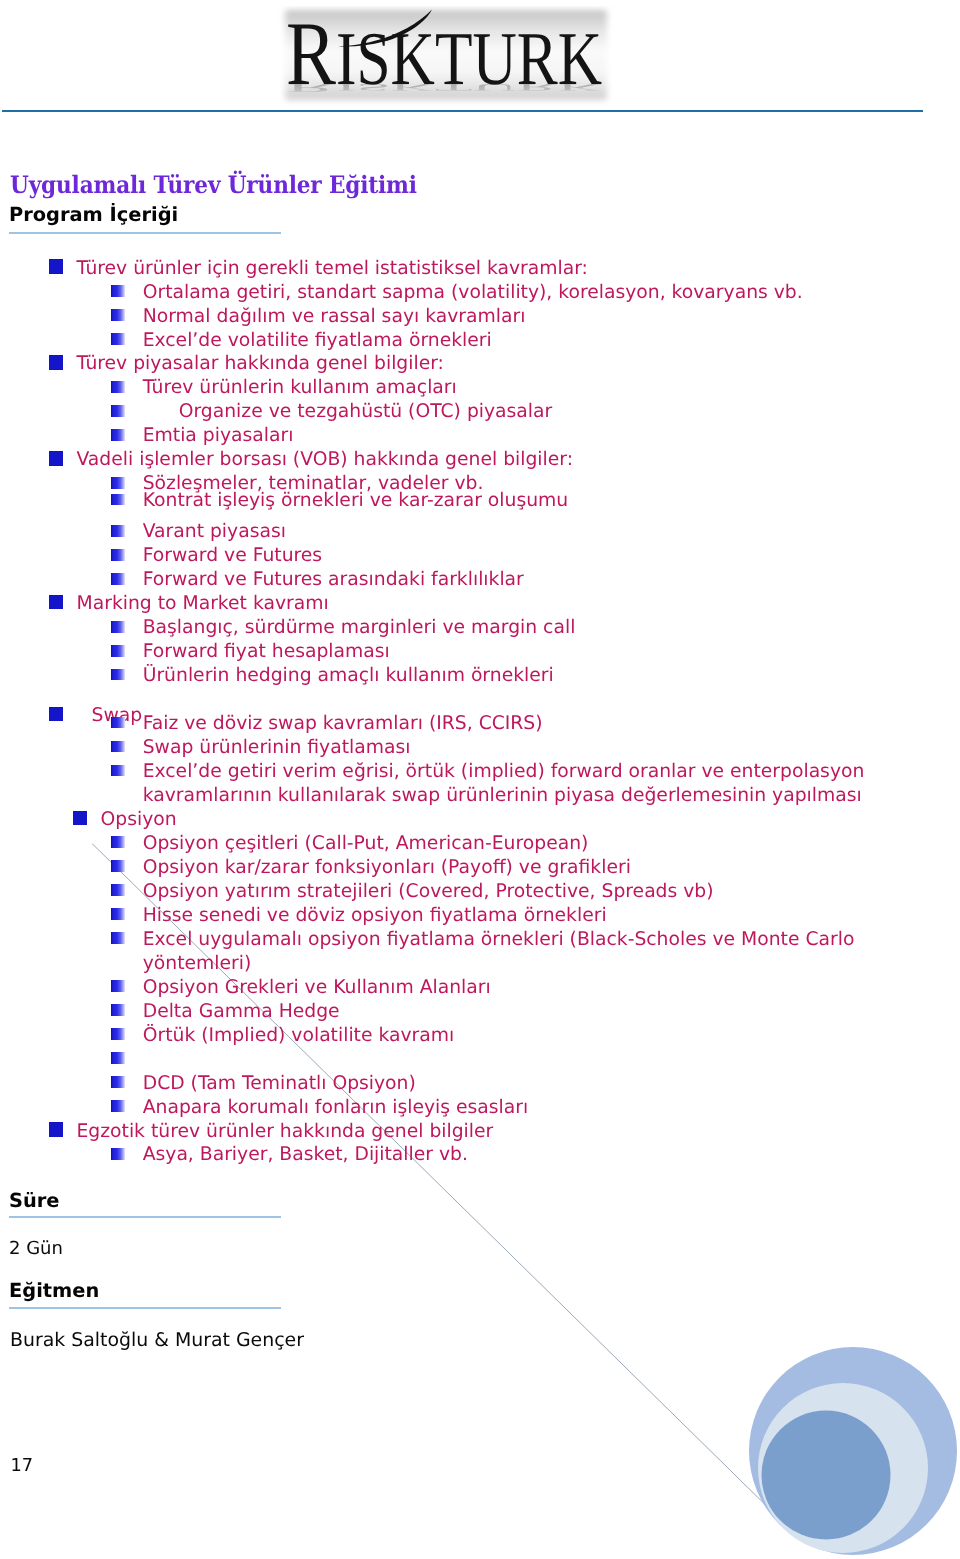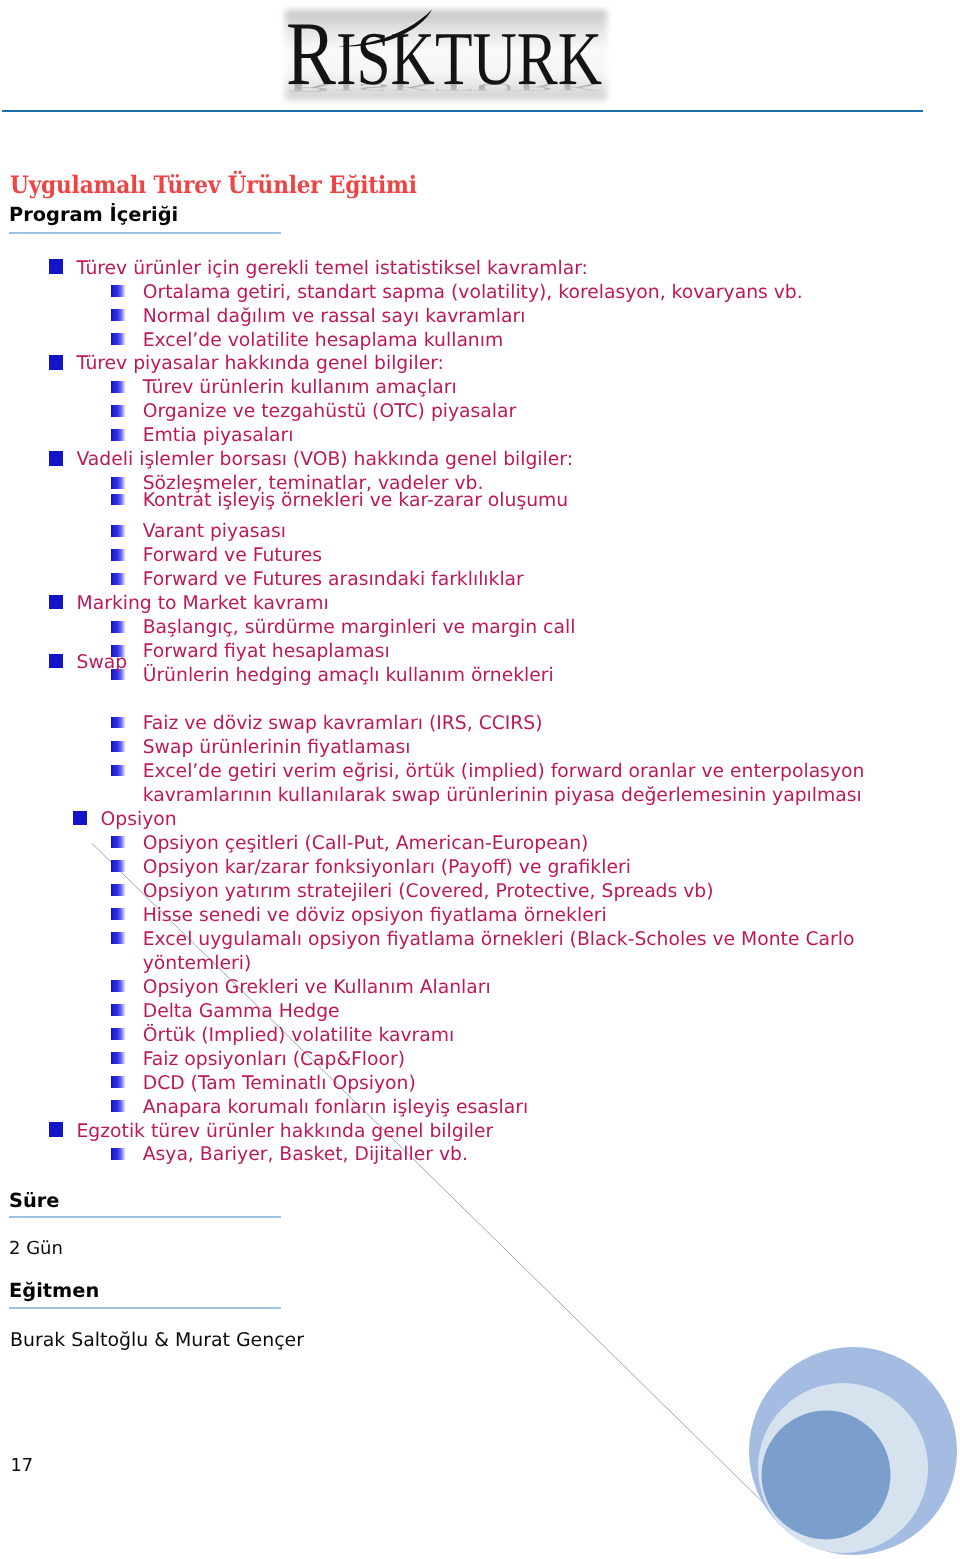--- a/index.html
+++ b/index.html
@@ -23,21 +23,21 @@
   .logo{position:absolute;left:278px;top:6px;width:336px;height:100px;filter:blur(0.45px);}
 
   
   .toprule{position:absolute;left:2px;top:110px;width:921px;height:0;border-top:2px solid #1f6ea8;}
 
   
   .maintitle{
     position:absolute;left:10px;top:171px;
     font-family:"DejaVu Serif Condensed","DejaVu Serif",serif;
     font-weight:bold;font-size:24px;line-height:28px;
-    color:#ef4444;letter-spacing:-0.15px;white-space:nowrap;
+    color:#6d28d9;letter-spacing:-0.15px;white-space:nowrap;
   }
   .subhead{
     position:absolute;left:9px;
     font-family:"DejaVu Sans",sans-serif;font-weight:bold;
     font-size:19.4px;line-height:22px;color:#050505;white-space:nowrap;
   }
   .hrule{position:absolute;left:9px;width:272px;height:0;border-top:2px solid #9dc3e6;}
 
   .plaintext{
     position:absolute;left:9px;font-size:18px;line-height:24px;color:#0a0a0a;white-space:nowrap;
@@ -114,51 +114,51 @@
   <div class="hrule" style="top:232px"></div>
 
   <svg class="diag" viewBox="0 0 960 1559" width="960" height="1559">
     <line x1="92.2" y1="843.7" x2="783.5" y2="1522.6" stroke="#9aa8b8" stroke-width="1.0"></line>
   </svg>
 
   <div class="list">
       <div class="row l1" style="top: 256.6px;"><span class="bul1"></span><span class="txt">Türev ürünler için gerekli temel istatistiksel kavramlar:</span></div>
       <div class="row l2" style="top: 280.57px;"><span class="bul2"></span><span class="txt">Ortalama getiri, standart sapma (volatility), korelasyon, kovaryans vb.</span></div>
       <div class="row l2" style="top: 304.54px;"><span class="bul2"></span><span class="txt">Normal dağılım ve rassal sayı kavramları</span></div>
-      <div class="row l2" style="top: 328.51px;"><span class="bul2"></span><span class="txt">Excel’de volatilite hesaplama kullanım</span></div>
+      <div class="row l2" style="top: 328.51px;"><span class="bul2"></span><span class="txt">Excel’de volatilite fiyatlama örnekleri</span></div>
       <div class="row l1" style="top: 352.48px;"><span class="bul1"></span><span class="txt">Türev piyasalar hakkında genel bilgiler:</span></div>
       <div class="row l2" style="top: 376.45px;"><span class="bul2"></span><span class="txt">Türev ürünlerin kullanım amaçları</span></div>
-      <div class="row l2" style="top: 400.42px;"><span class="bul2"></span><span class="txt">Organize ve tezgahüstü (OTC) piyasalar</span></div>
+      <div class="row l2" style="top: 400.42px; padding-left: 36px;"><span class="bul2"></span><span class="txt">Organize ve tezgahüstü (OTC) piyasalar</span></div>
       <div class="row l2" style="top: 424.39px;"><span class="bul2"></span><span class="txt">Emtia piyasaları</span></div>
       <div class="row l1" style="top: 448.36px;"><span class="bul1"></span><span class="txt">Vadeli işlemler borsası (VOB) hakkında genel bilgiler:</span></div>
       <div class="row l2" style="top: 472.33px;"><span class="bul2"></span><span class="txt">Sözleşmeler, teminatlar, vadeler vb.</span></div>
       <div class="row l2" style="top: 489px;"><span class="bul2"></span><span class="txt">Kontrat işleyiş örnekleri ve kar-zarar oluşumu</span></div>
       <div class="row l2" style="top: 520.27px;"><span class="bul2"></span><span class="txt">Varant piyasası</span></div>
       <div class="row l2" style="top: 544.24px;"><span class="bul2"></span><span class="txt">Forward ve Futures</span></div>
       <div class="row l2" style="top: 568.21px;"><span class="bul2"></span><span class="txt">Forward ve Futures arasındaki farklılıklar</span></div>
       <div class="row l1" style="top: 592.18px;"><span class="bul1"></span><span class="txt">Marking to Market kavramı</span></div>
       <div class="row l2" style="top: 616.15px;"><span class="bul2"></span><span class="txt">Başlangıç, sürdürme marginleri ve margin call</span></div>
       <div class="row l2" style="top: 640.12px;"><span class="bul2"></span><span class="txt">Forward fiyat hesaplaması</span></div>
       <div class="row l2" style="top: 664.09px;"><span class="bul2"></span><span class="txt">Ürünlerin hedging amaçlı kullanım örnekleri</span></div>
-      <div class="row l1" style="top: 651px;"><span class="bul1"></span><span class="txt">Swap</span></div>
+      <div class="row l1" style="top: 704px; padding-left: 15px;"><span class="bul1"></span><span class="txt">Swap</span></div>
       <div class="row l2" style="top: 712.03px;"><span class="bul2"></span><span class="txt">Faiz ve döviz swap kavramları (IRS, CCIRS)</span></div>
       <div class="row l2" style="top: 736px;"><span class="bul2"></span><span class="txt">Swap ürünlerinin fiyatlaması</span></div>
       <div class="row l2" style="top: 759.97px;"><span class="bul2"></span><span class="txt">Excel’de getiri verim eğrisi, örtük (implied) forward oranlar ve enterpolasyon</span></div>
       <div class="row cont" style="top: 783.94px;"><span class="txt">kavramlarının kullanılarak swap ürünlerinin piyasa değerlemesinin yapılması</span></div>
       <div class="row l1" style="top: 807.91px; margin-left: 24px;"><span class="bul1"></span><span class="txt">Opsiyon</span></div>
       <div class="row l2" style="top: 831.88px;"><span class="bul2"></span><span class="txt">Opsiyon çeşitleri (Call-Put, American-European)</span></div>
       <div class="row l2" style="top: 855.85px;"><span class="bul2"></span><span class="txt">Opsiyon kar/zarar fonksiyonları (Payoff) ve grafikleri</span></div>
       <div class="row l2" style="top: 879.82px;"><span class="bul2"></span><span class="txt">Opsiyon yatırım stratejileri (Covered, Protective, Spreads vb)</span></div>
       <div class="row l2" style="top: 903.79px;"><span class="bul2"></span><span class="txt">Hisse senedi ve döviz opsiyon fiyatlama örnekleri</span></div>
       <div class="row l2" style="top: 927.76px;"><span class="bul2"></span><span class="txt">Excel uygulamalı opsiyon fiyatlama örnekleri (Black-Scholes ve Monte Carlo</span></div>
       <div class="row cont" style="top: 951.73px;"><span class="txt">yöntemleri)</span></div>
       <div class="row l2" style="top: 975.7px;"><span class="bul2"></span><span class="txt">Opsiyon Grekleri ve Kullanım Alanları</span></div>
       <div class="row l2" style="top: 999.67px;"><span class="bul2"></span><span class="txt">Delta Gamma Hedge</span></div>
       <div class="row l2" style="top: 1023.64px;"><span class="bul2"></span><span class="txt">Örtük (Implied) volatilite kavramı</span></div>
-      <div class="row l2" style="top: 1047.61px;"><span class="bul2"></span><span class="txt">Faiz opsiyonları (Cap&amp;Floor)</span></div>
+      <div class="row l2" style="top: 1047.61px;"><span class="bul2"></span></div>
       <div class="row l2" style="top: 1071.58px;"><span class="bul2"></span><span class="txt">DCD (Tam Teminatlı Opsiyon)</span></div>
       <div class="row l2" style="top: 1095.55px;"><span class="bul2"></span><span class="txt">Anapara korumalı fonların işleyiş esasları</span></div>
       <div class="row l1" style="top: 1119.52px;"><span class="bul1"></span><span class="txt">Egzotik türev ürünler hakkında genel bilgiler</span></div>
       <div class="row l2" style="top: 1143.49px;"><span class="bul2"></span><span class="txt">Asya, Bariyer, Basket, Dijitaller vb.</span></div>
     </div>
 
   <div class="subhead" style="top:1190px">Süre</div>
   <div class="hrule" style="top:1216px"></div>
   <div class="plaintext" style="top:1237px">2 Gün</div>
 

